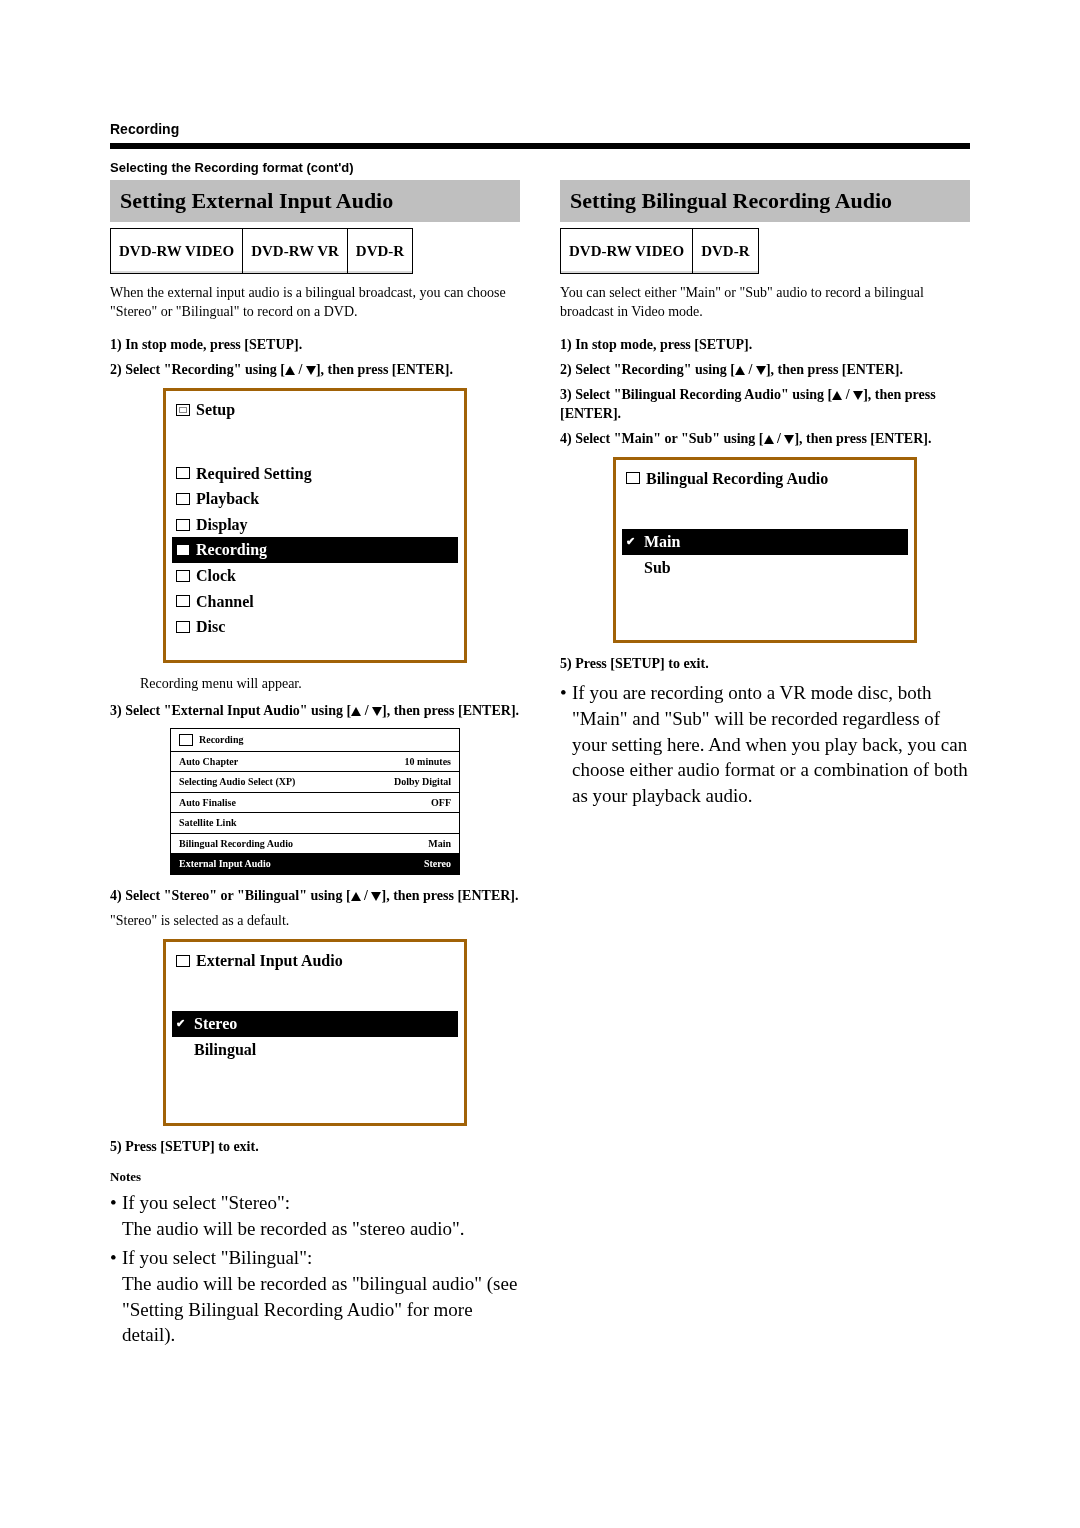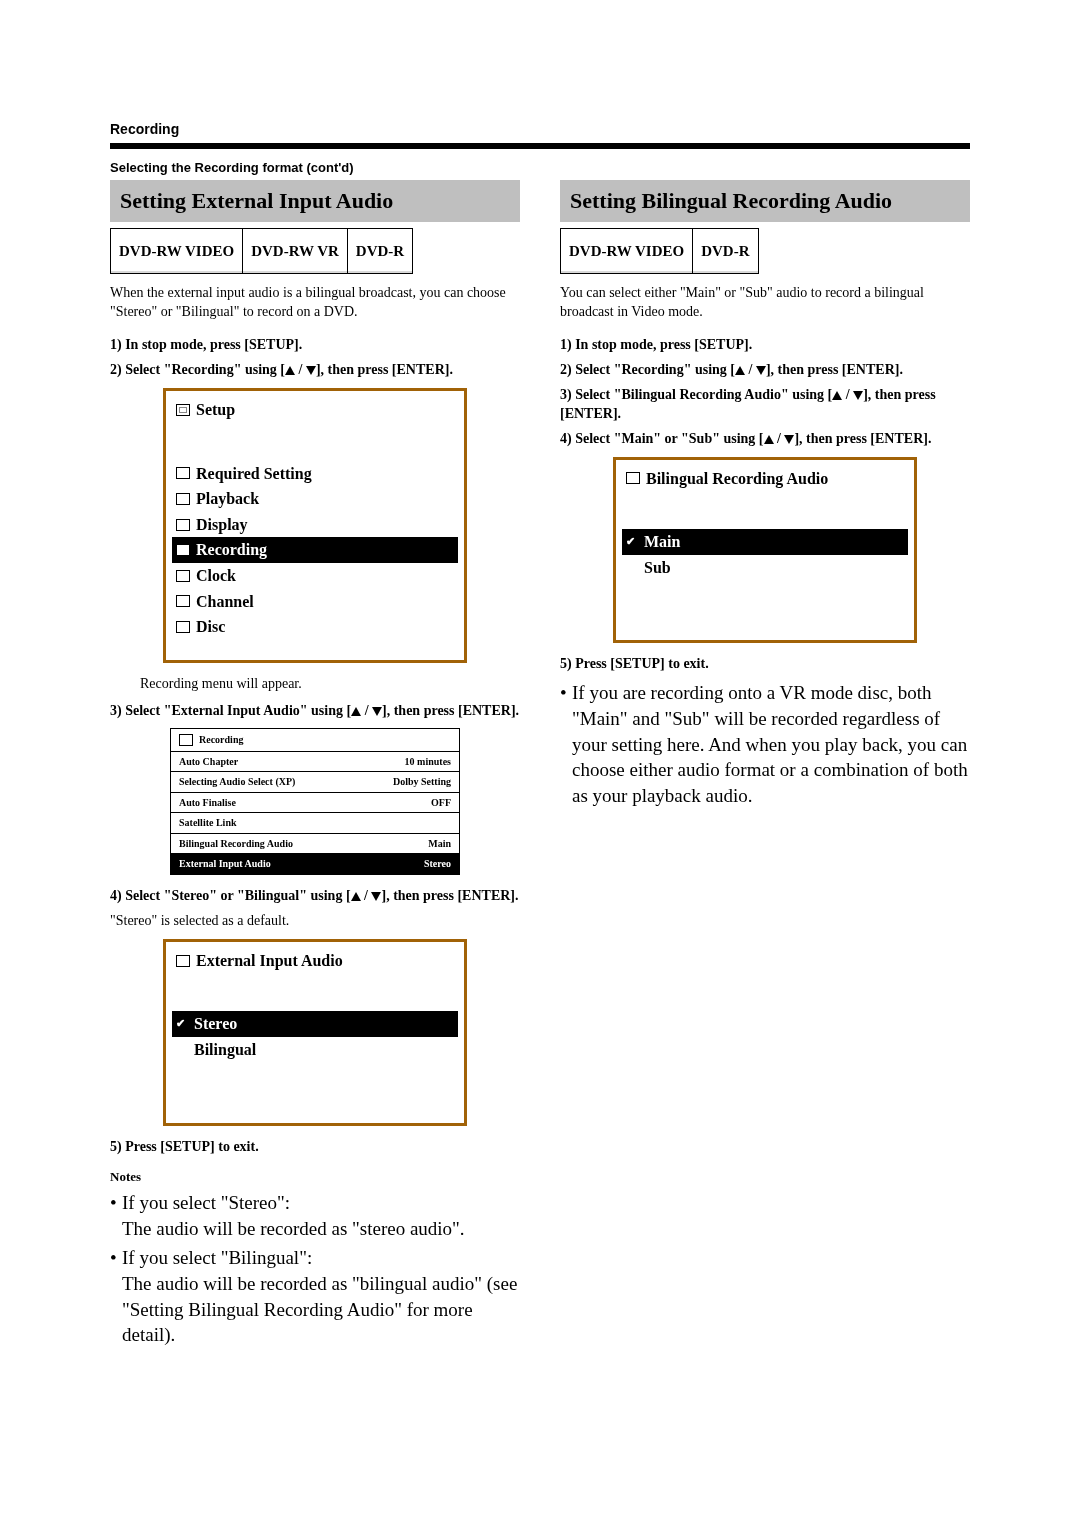--- a/index.html
+++ b/index.html
@@ -172,21 +172,21 @@
       <div class="hdr">
           <span class="mini-icon"></span>
           <span>Recording</span>
         </div>
       <div class="row">
           <span>Auto Chapter</span>
           <span>10 minutes</span>
         </div>
       <div class="row">
           <span>Selecting Audio Select (XP)</span>
-          <span>Dolby Setting</span>
+          <span>Dolby Digital</span>
         </div>
       <div class="row">
           <span>Auto Finalise</span>
           <span>OFF</span>
         </div>
       <div class="row">
           <span>Satellite Link</span>
           <span></span>
         </div>
       <div class="row">

